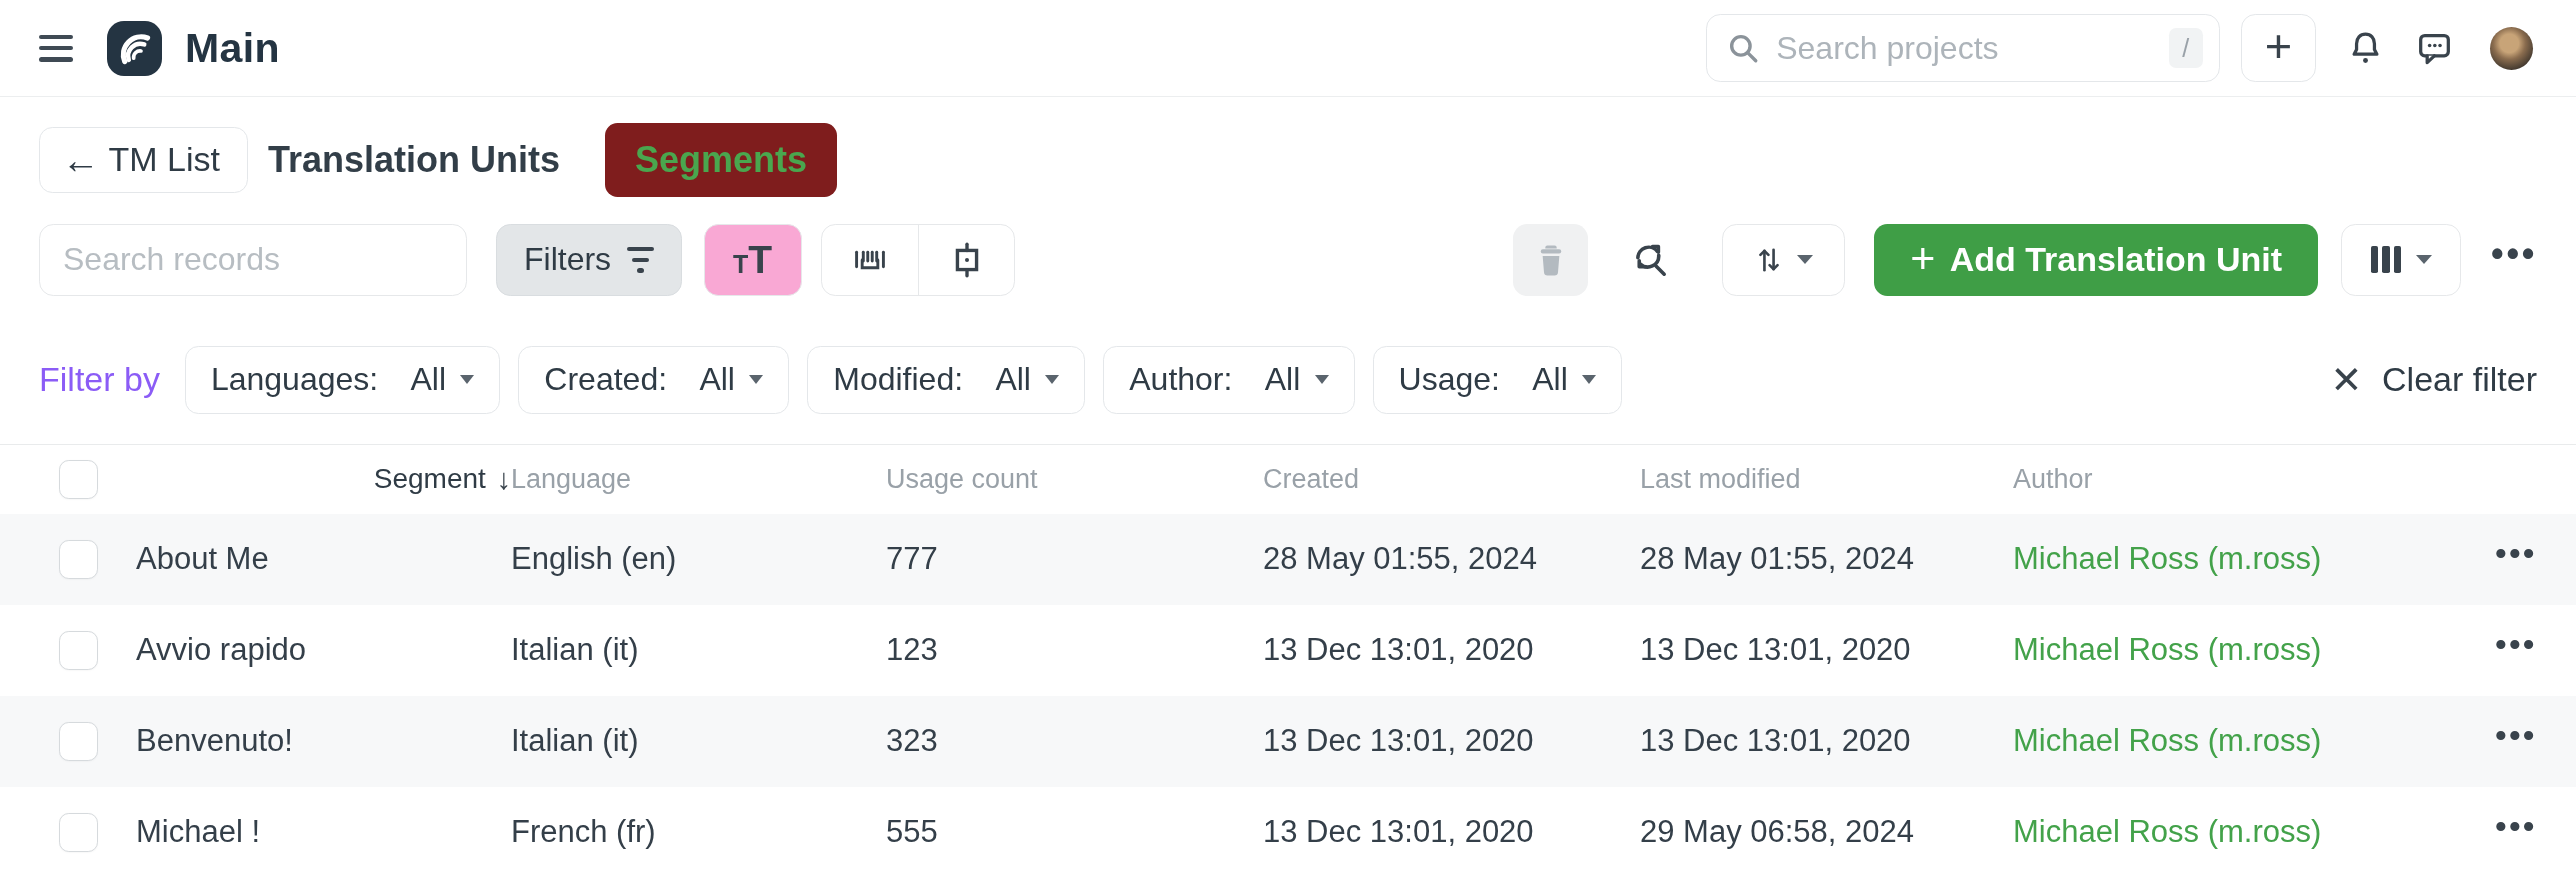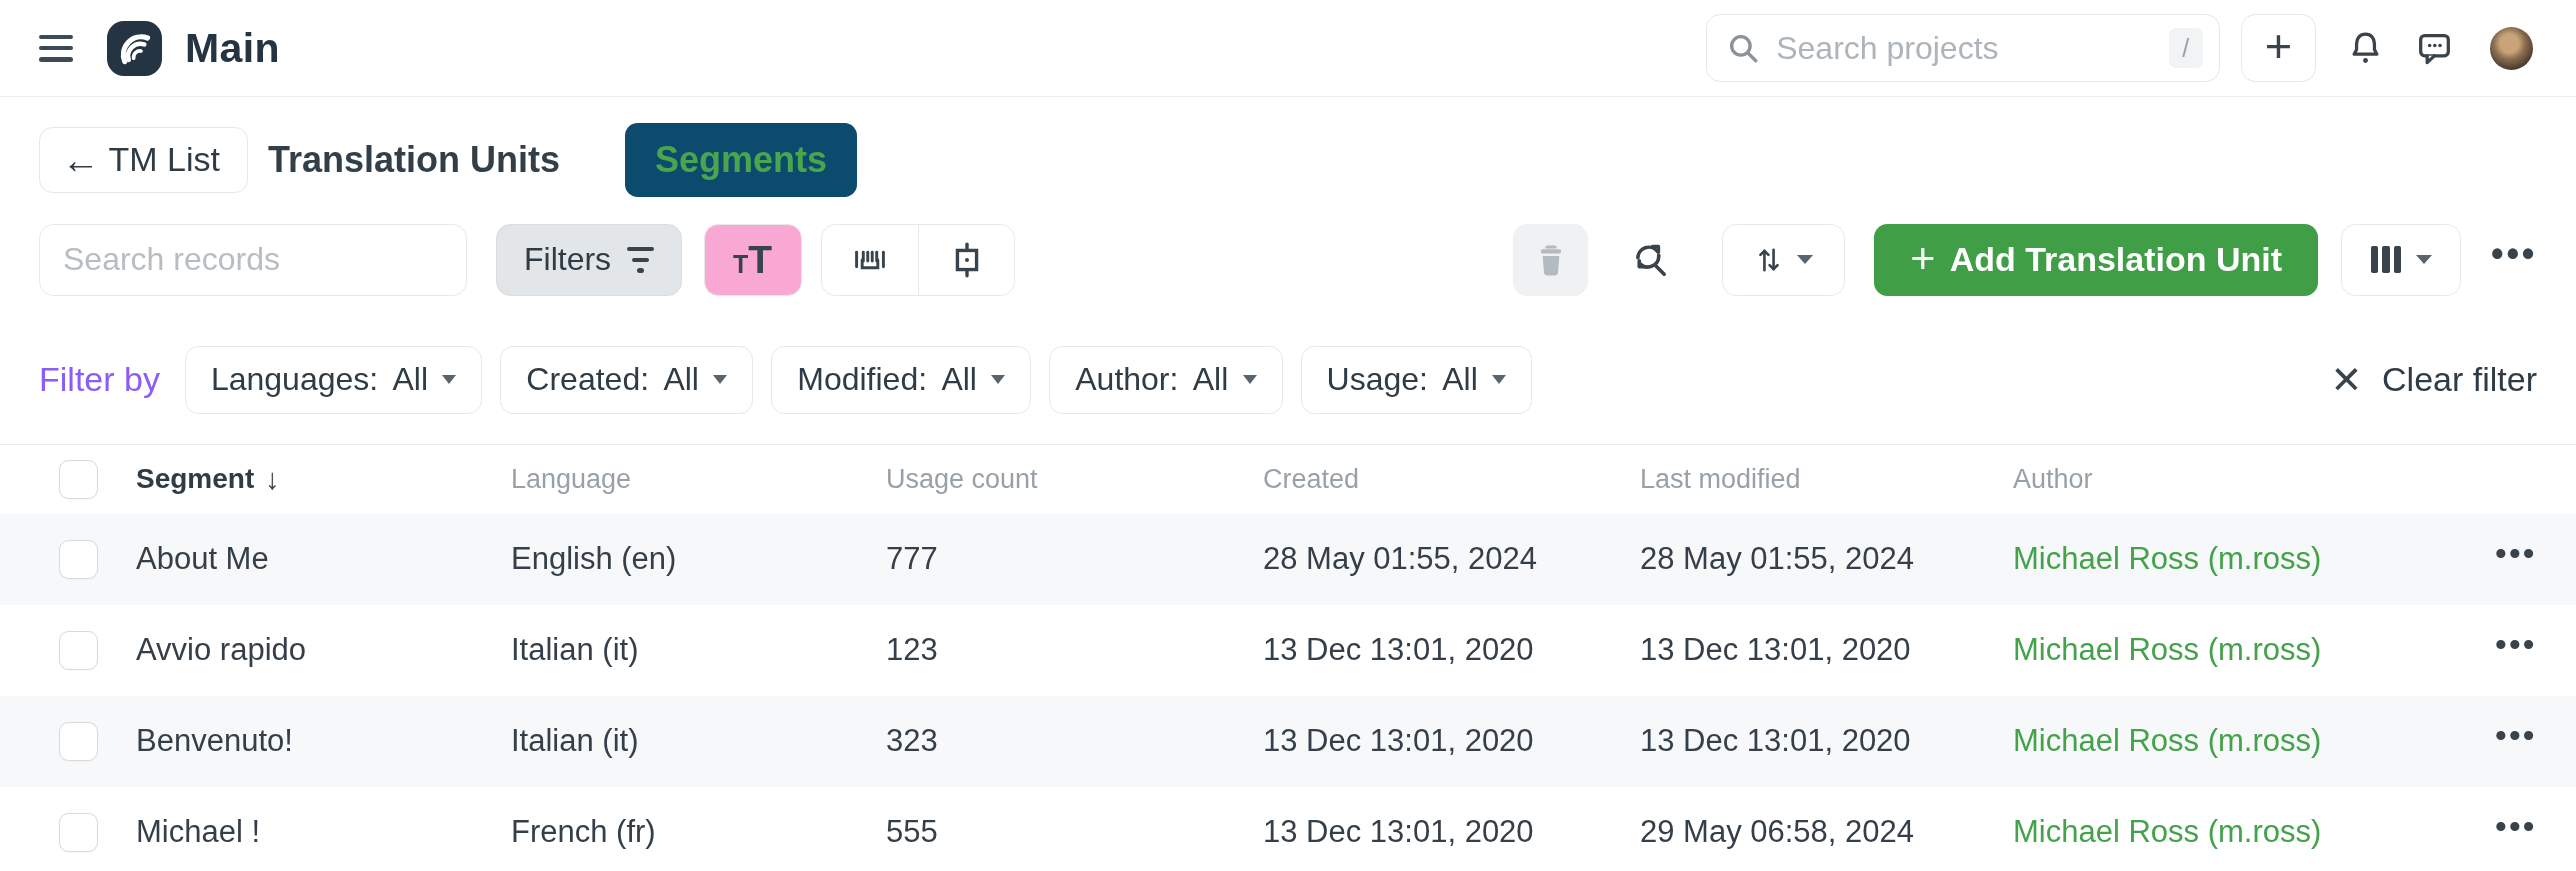--- a/index.html
+++ b/index.html
@@ -29,21 +29,21 @@
   .icon-btn { margin-left:30px; display:flex; align-items:center; justify-content:center; cursor:pointer; }
   .avatar { width:43px; height:43px; border-radius:50%; margin-left:36px; cursor:pointer;
     background:radial-gradient(circle at 45% 38%, #c8a478 0 26%, #8a6c4e 45%, #3c342c 78%, #232019 100%); }
 
   
   .tabsrow { height:125px; display:flex; align-items:center; padding:0 39px; }
   .back-btn { height:66px; border:1.8px solid #e4e7ea; border-radius:13.4px; background:#fff; display:flex;
     align-items:center; padding:0 27px 0 21.5px; font-size:34px; color:#2f3b45; cursor:pointer; gap:9px; }
   .back-arrow { font-size:38px; line-height:1; color:#2f3b45; }
   .tab { font-size:36px; font-weight:600; color:#323e48; margin-left:20px; cursor:pointer; }
-  .tab.active { background:#0c4a6e; color:#4aa64e; border-radius:12.5px; padding:16px 30px; margin-left:65px; }
+  .tab.active { background:#7f1d1d; color:#4aa64e; border-radius:12.5px; padding:16px 30px; margin-left:45px; }
 
   
   .toolbar { height:72px; margin:1.8px 39px 0 39px; display:flex; align-items:center; }
   .search-records { width:428px; height:72px; border:1.8px solid #e6e8ea; border-radius:14.3px; background:#fff;
     display:flex; align-items:center; padding:0 23px; }
   .search-records input { border:none; outline:none; width:100%; font-size:32px; font-family:inherit; color:#2f3b45; }
   .search-records input::placeholder { color:#b7bdc2; }
   .filters-btn { margin-left:29px; height:72px; background:#e3e6e8; border:1.8px solid #d9dde0; border-radius:14.3px;
     display:flex; align-items:center; gap:16px; padding:0 27px; font-size:32px; color:#2f3b45; cursor:pointer; }
   .filter-lines { display:flex; flex-direction:column; gap:6.3px; align-items:center; }
@@ -75,33 +75,33 @@
   .colbars { display:flex; gap:4.5px; }
   .colbars i { display:block; width:7.2px; height:27px; border-radius:1.8px; background:#39434c; }
   .more-btn { margin-left:30px; font-size:36px; letter-spacing:2.7px; color:#39434c; cursor:pointer;
     font-weight:700; line-height:0; padding-bottom:12.5px; }
 
   
   .filterrow { margin:50px 39px 0 39px; height:68px; display:flex; align-items:center; }
   .filterby { font-size:34px; color:#8b5cf6; margin-right:25px; }
   .chip { height:68px; border:1.8px solid #e4e7ea; border-radius:13.4px; background:#fff; display:flex;
     align-items:center; gap:14.3px; padding:0 25px; margin-right:18px; font-size:32px; color:#2f3b45; cursor:pointer; }
-  .chip .val { margin-left:0; }
+  .chip .val { margin-left:18px; }
   .chip .caret { border-left-width:7.2px; border-right-width:7.2px; border-top-width:9px; }
   .clear-filter { margin-left:auto; display:flex; align-items:center; gap:19.7px; font-size:34px;
     color:#2f3b45; cursor:pointer; }
   .x-icon { font-size:38px; color:#39434c; line-height:1; }
 
   
   .table { margin-top:30px; }
   .thead, .trow { display:grid;
     grid-template-columns:97px 375px 375px 377px 377px 373px 1fr 57px;
     align-items:center; padding:0 39px; }
   .thead { height:70px; border-top:1.8px solid #e9ebec; font-size:27px; color:#99a1a8; }
-  .thead .seg-h { color:#2f3b45; font-weight:700; display:flex; align-items:center; gap:10.7px; font-size:28px; }
+  .thead .seg-h { color:#2f3b45; font-weight:400; display:flex; align-items:center; gap:10.7px; font-size:28px;justify-content:flex-end; }
   .sort-arrow { font-size:29px; color:#39434c; }
   .trow { height:91px; font-size:31px; color:#343f49; }
   .trow.alt { background:#f7f8f9; }
   .checkbox { width:39px; height:39px; border:1.8px solid #d6dadd; border-radius:9.8px; background:#fff;
     margin-left:19.7px; cursor:pointer; box-shadow:0 0.9px 1.8px rgba(0,0,0,.03); }
   .author { color:#43a24a; cursor:pointer; }
   .row-more { font-size:32px; font-weight:700; letter-spacing:2.7px; color:#39434c; cursor:pointer;
     text-align:right; line-height:0; padding-bottom:12.5px; }
 
   svg { display:block; }

